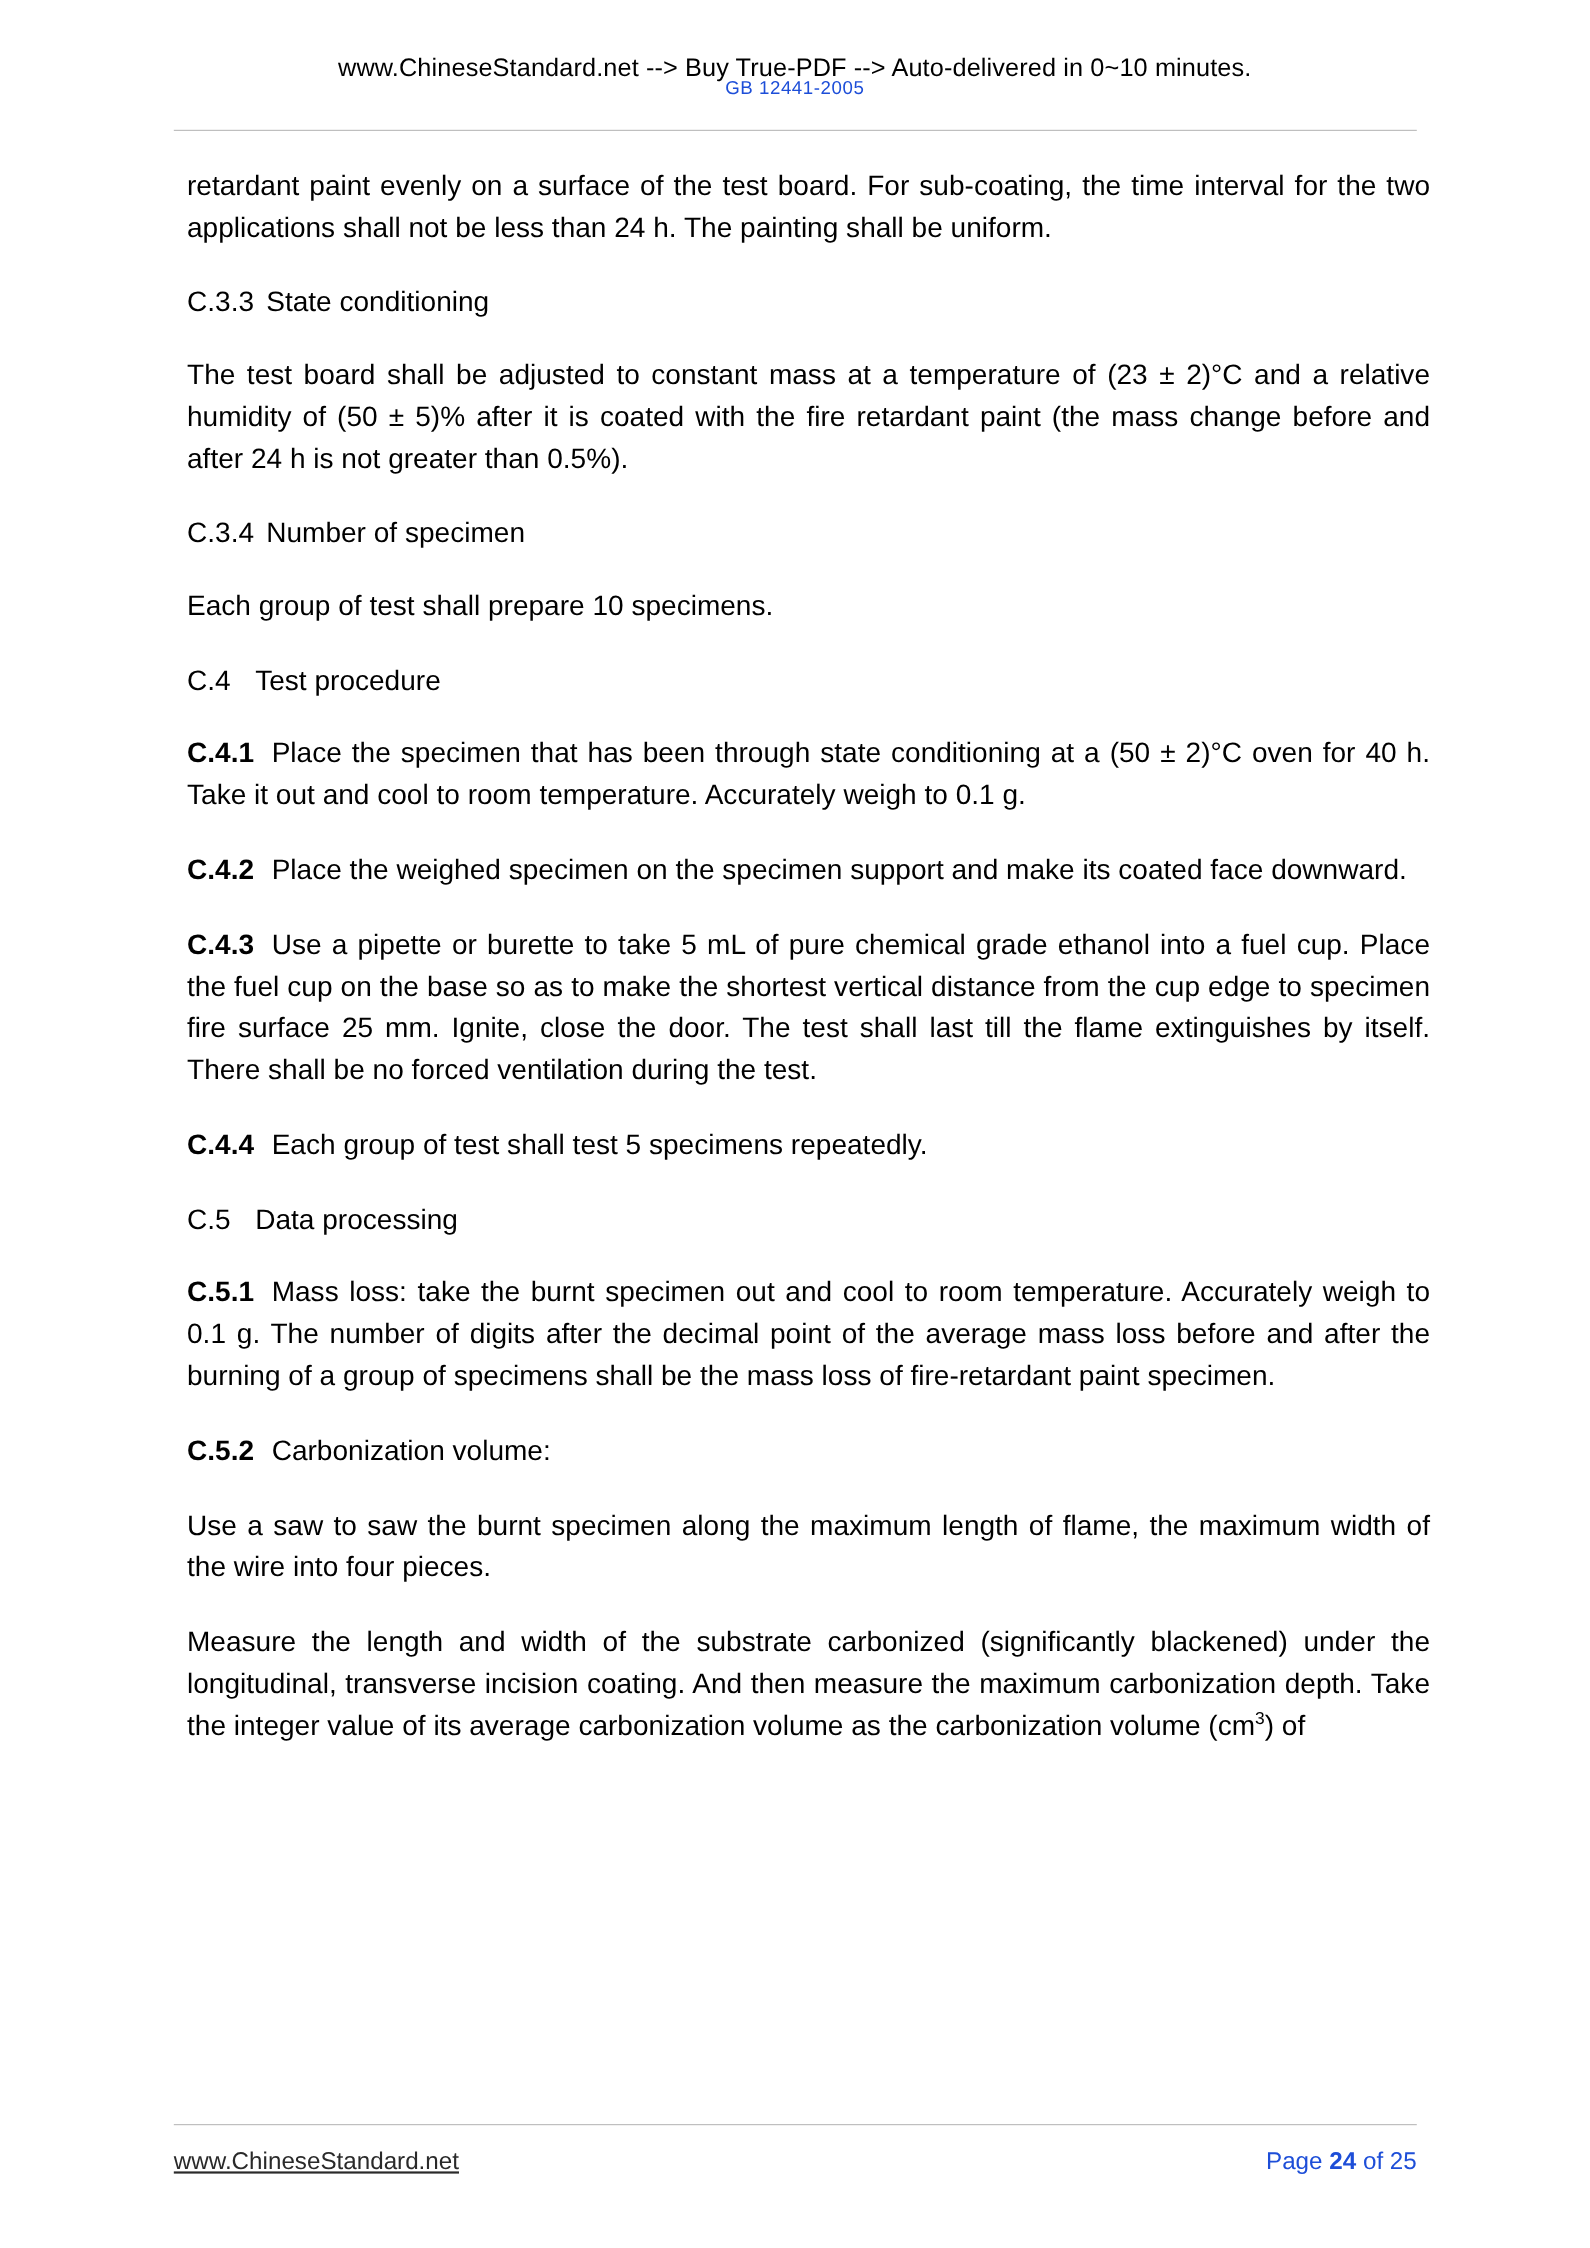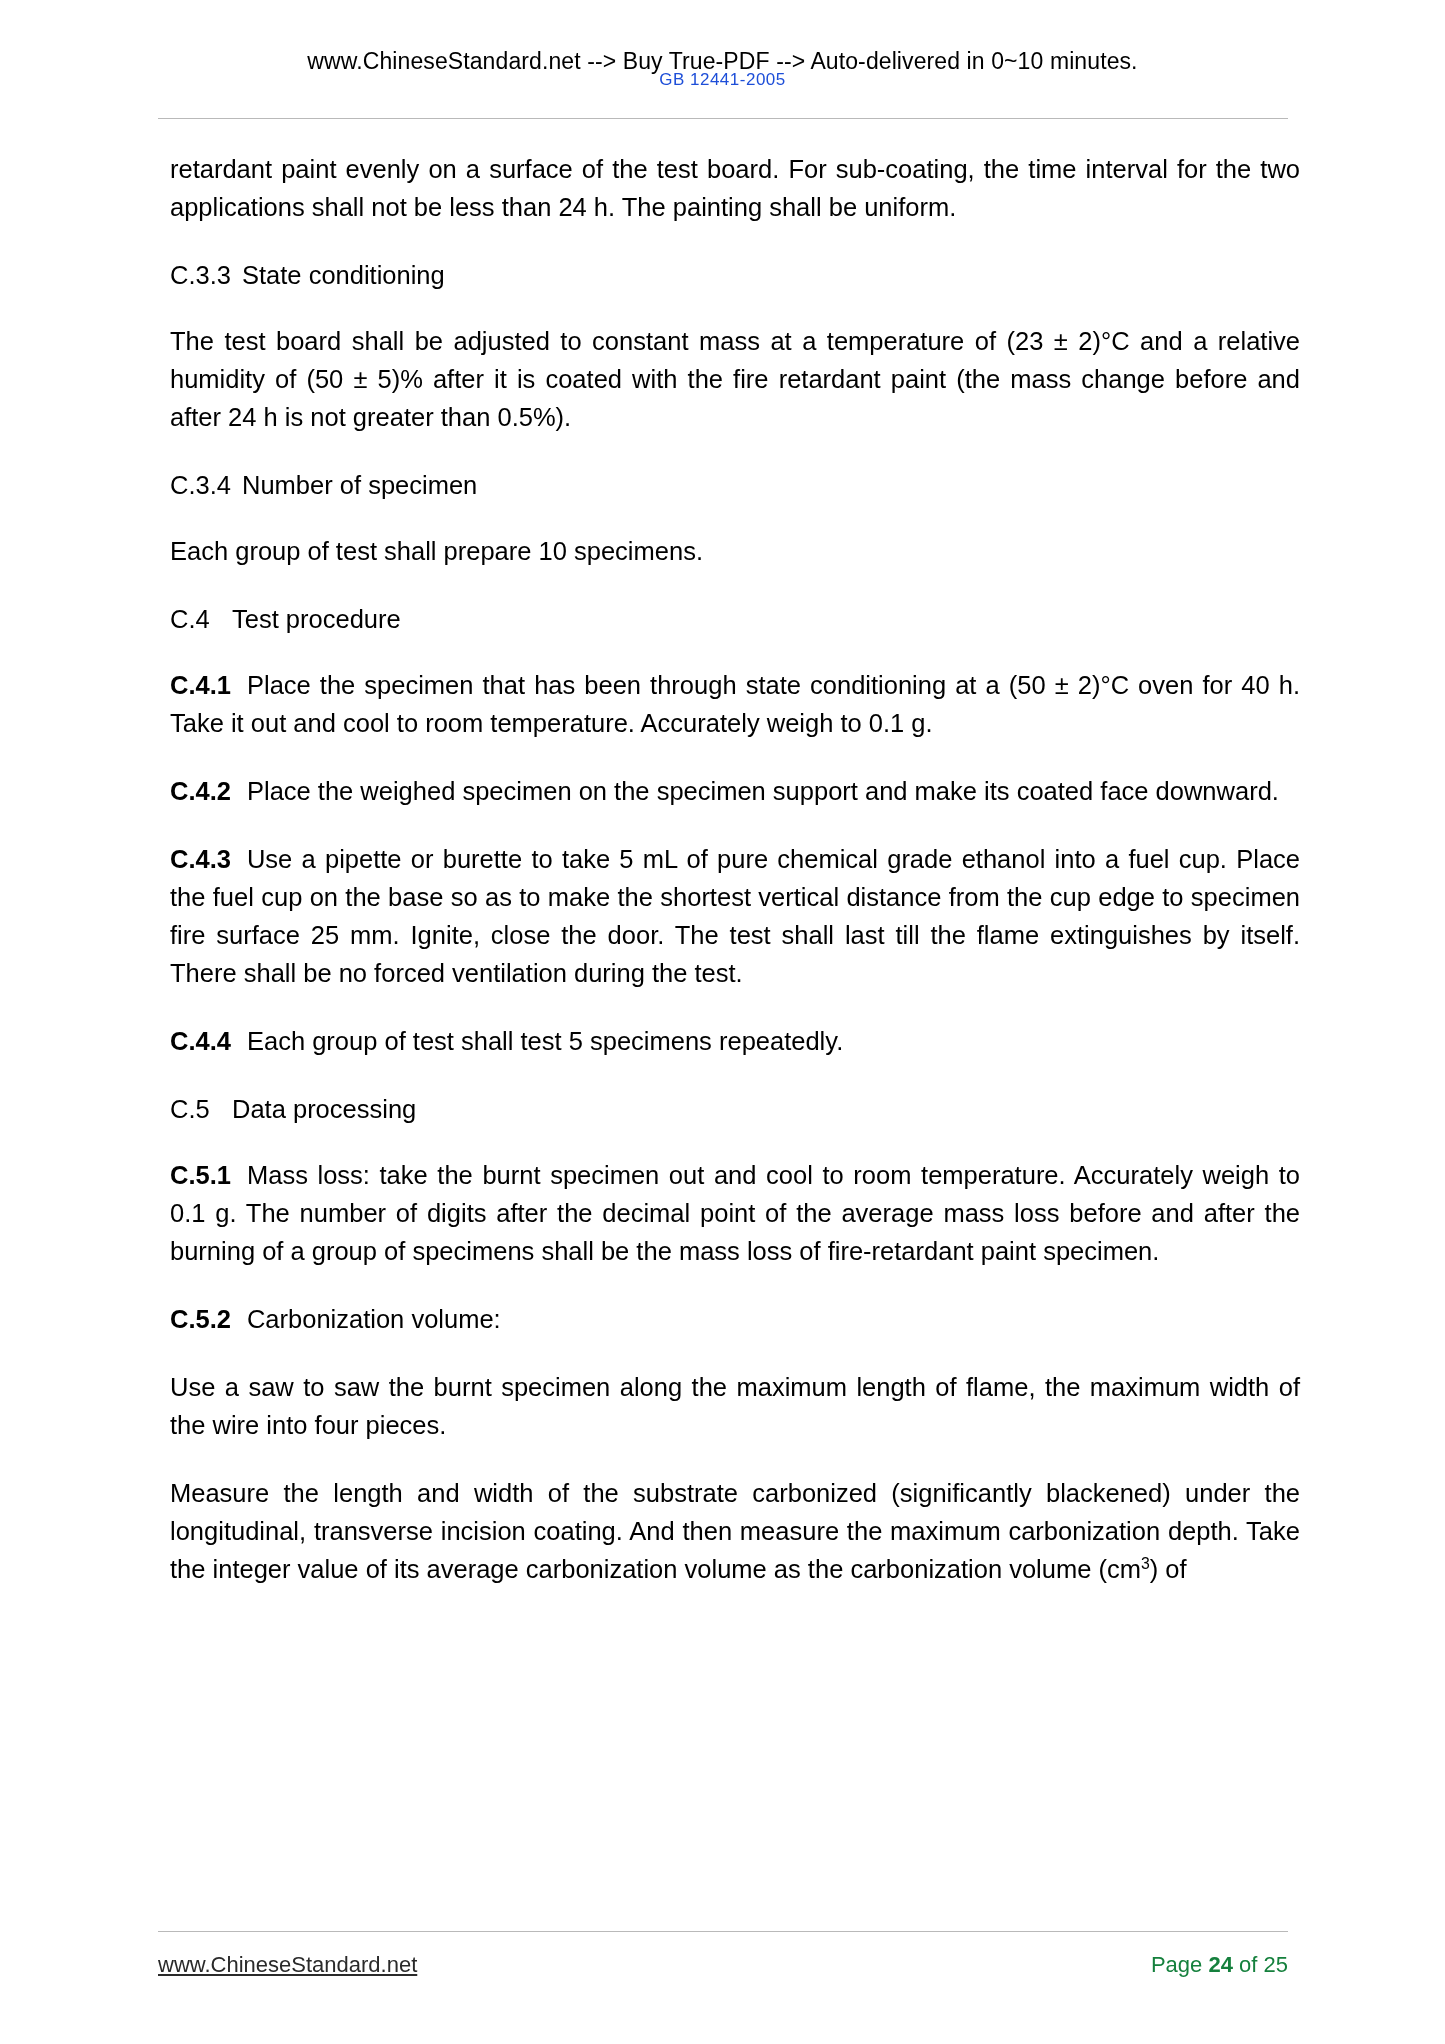--- a/index.html
+++ b/index.html
@@ -130,21 +130,21 @@
     position: absolute;
     left: 0;
     top: 0;
     color: #2a2a2a;
     text-decoration: underline;
   }
   .footer-right {
     position: absolute;
     right: 0;
     top: 0;
-    color: #15803d;
+    color: #1d4ed8;
     white-space: nowrap;
   }
   .footer-right b {
     font-weight: bold;
   }
 </style>
 </head>
 <body>
 
 <div class="page">

